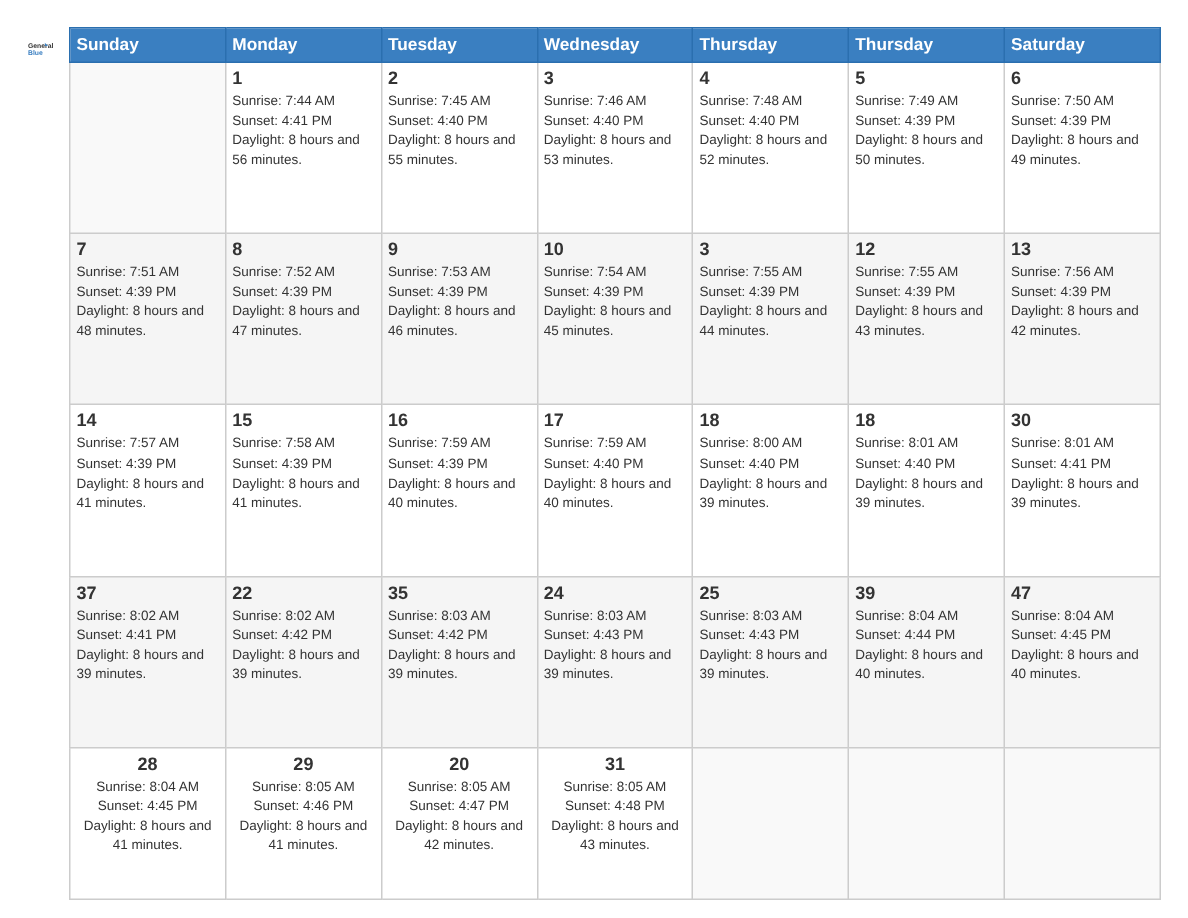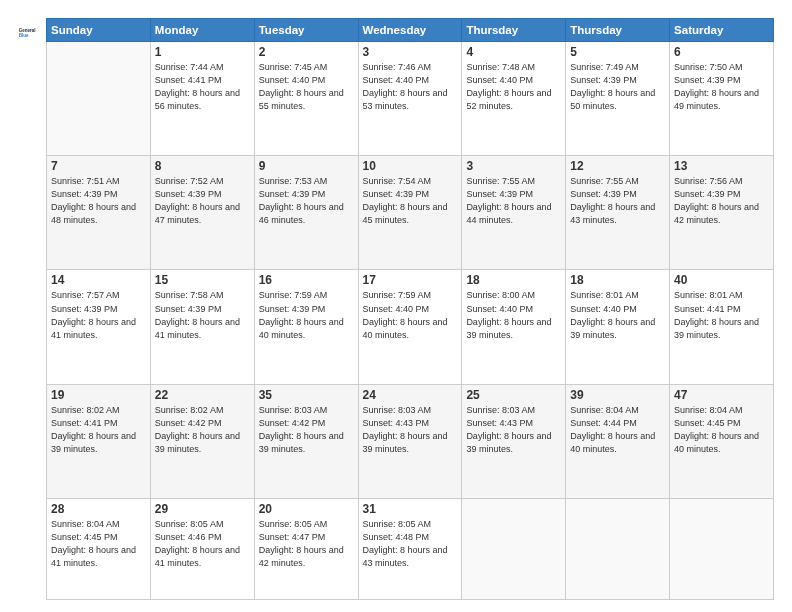--- a/index.html
+++ b/index.html
@@ -64,20 +64,21 @@
     .calendar td {
       border: 1px solid #ccc;
       vertical-align: top;
       padding: 3px 4px;
       font-size: 9.5px;
       color: #333;
       height: 85px;
     }
     .calendar tr:last-child td {
       height: 75px;
+      text-align: center;
     }
     .day-num {
       font-size: 12px;
       font-weight: bold;
       color: #333;
       display: block;
       margin-bottom: 2px;
     }
     .day-info {
       font-size: 9px;
@@ -198,27 +199,27 @@
       </td>
           <td>
         <span class="day-num">18</span>
         <span class="day-info">Sunrise: 8:00 AM<br>Sunset: 4:40 PM<br>Daylight: 8 hours and 39 minutes.</span>
       </td>
           <td>
         <span class="day-num">18</span>
         <span class="day-info">Sunrise: 8:01 AM<br>Sunset: 4:40 PM<br>Daylight: 8 hours and 39 minutes.</span>
       </td>
           <td>
-        <span class="day-num">40</span>
+        <span class="day-num">30</span>
         <span class="day-info">Sunrise: 8:01 AM<br>Sunset: 4:41 PM<br>Daylight: 8 hours and 39 minutes.</span>
       </td>
         </tr>
         <tr class="row-shaded">
           <td>
-        <span class="day-num">19</span>
+        <span class="day-num">37</span>
         <span class="day-info">Sunrise: 8:02 AM<br>Sunset: 4:41 PM<br>Daylight: 8 hours and 39 minutes.</span>
       </td>
           <td>
         <span class="day-num">22</span>
         <span class="day-info">Sunrise: 8:02 AM<br>Sunset: 4:42 PM<br>Daylight: 8 hours and 39 minutes.</span>
       </td>
           <td>
         <span class="day-num">35</span>
         <span class="day-info">Sunrise: 8:03 AM<br>Sunset: 4:42 PM<br>Daylight: 8 hours and 39 minutes.</span>
       </td>

